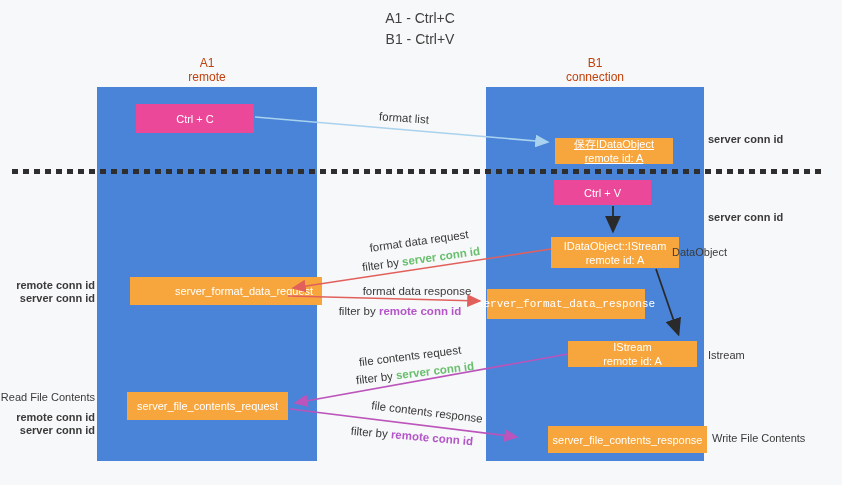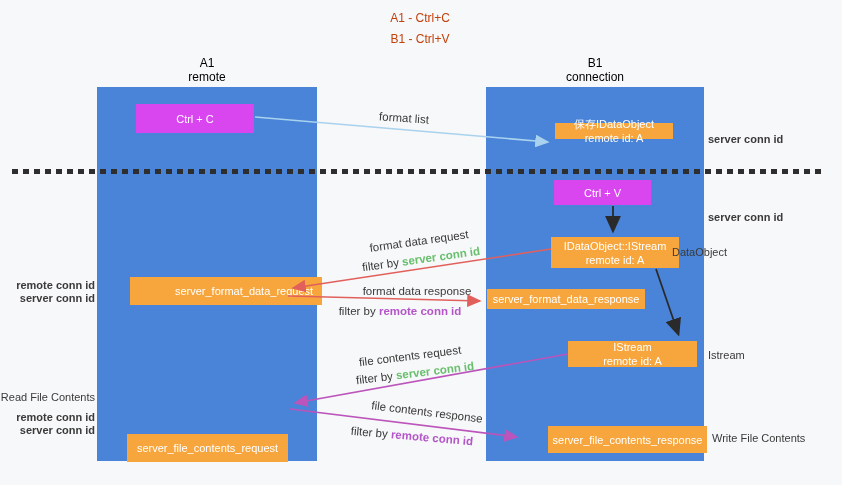--- a/index.html
+++ b/index.html
@@ -1,31 +1,31 @@
 <!DOCTYPE html>
 <html><head>
 <meta charset="utf-8">
 <style>
   html,body { margin:0; padding:0; }
   body { font-family:"Liberation Sans", sans-serif; background:#f7f8f9; }
   .canvas { position:relative; width:842px; height:485px; background:#f7f8f9; overflow:hidden; }
 
   .title { position:absolute; left:300px; top:8px; width:240px; text-align:center;
-           font-size:12px; color:#c2410c; line-height:21px; }
+           font-size:14px; color:#404040; line-height:21px; }
 
-  .lifeline-header { position:absolute; text-align:center; font-size:12px; color:#000000; line-height:14px; }
+  .lifeline-header { position:absolute; text-align:center; font-size:12px; color:#c2410c; line-height:14px; }
   .col { position:absolute; top:87px; height:374px; background:#4a84d8; }
 
   .dotted { position:absolute; left:12px; top:169px; width:811px; height:5px;
             background:repeating-linear-gradient(90deg,#2e2e2e 0 6px,transparent 6px 11px); }
 
   .box { position:absolute; display:flex; flex-direction:column; align-items:center;
          justify-content:center; color:#ffffff; font-size:11px; line-height:14px;
          text-align:center; white-space:nowrap; }
-  .green  { background:#d946ef; }
+  .green  { background:#ec4899; }
   .orange { background:#f7a63e; }
 
   .lbl { position:absolute; font-size:11.5px; color:#3a3a3a; white-space:nowrap;
          transform-origin:center; }
   .center { transform:translate(-50%,-50%); }
   .em-green  { color:#69bf6e; font-weight:bold; }
   .em-purple { color:#b455c8; font-weight:bold; }
 
   .side { position:absolute; font-size:11px; color:#3a3a3a; white-space:nowrap; }
   .side-left { left:0; width:95px; text-align:right; }
@@ -53,48 +53,48 @@
 
   <div class="col" style="left:97px; width:220px;"></div>
   <div class="col" style="left:486px; width:218px;"></div>
 
   <div class="dotted"></div>
 
   <div class="box green" style="left:136px; top:104px; width:118px; height:29px;">
     <div>Ctrl + C</div>
   </div>
 
-  <div class="box orange" style="left:555px; top:123px; width:118px; height:16px;">
+  <div class="box orange" style="left:555px; top:138px; width:118px; height:26px;text-decoration:underline;">
     <div>保存IDataObject</div>
     <div>remote id: A</div>
   </div>
 
   <div class="box green" style="left:554px; top:180px; width:97px; height:25px;">
     <div>Ctrl + V</div>
   </div>
 
   <div class="box orange" style="left:551px; top:237px; width:128px; height:31px;">
     <div>IDataObject::IStream</div>
     <div>remote id: A</div>
   </div>
 
   <div class="box orange" style="left:130px; top:277px; width:156px; height:28px;padding-left:36px;">
     <div>server_format_data_request</div>
   </div>
 
-  <div class="box orange" style="left:487px; top:289px; width:158px; height:20px;">
+  <div class="box orange" style="left:487px; top:289px; width:158px; height:30px;font-family:Liberation Mono, monospace;">
     <div>server_format_data_response</div>
   </div>
 
   <div class="box orange" style="left:568px; top:341px; width:129px; height:26px;">
     <div>IStream</div>
     <div>remote id: A</div>
   </div>
 
-  <div class="box orange" style="left:127px; top:392px; width:161px; height:28px;margin-top:42px;">
+  <div class="box orange" style="left:127px; top:392px; width:161px; height:28px;">
     <div>server_file_contents_request</div>
   </div>
 
   <div class="box orange" style="left:524px; top:426px; width:159px; height:27px;margin-left:24px;">
     <div>server_file_contents_response</div>
   </div>
 
   <svg class="arrows" width="842" height="485" viewBox="0 0 842 485">
     <defs>
       <marker id="ah-blue" markerWidth="9" markerHeight="8" refX="8" refY="4" orient="auto">

